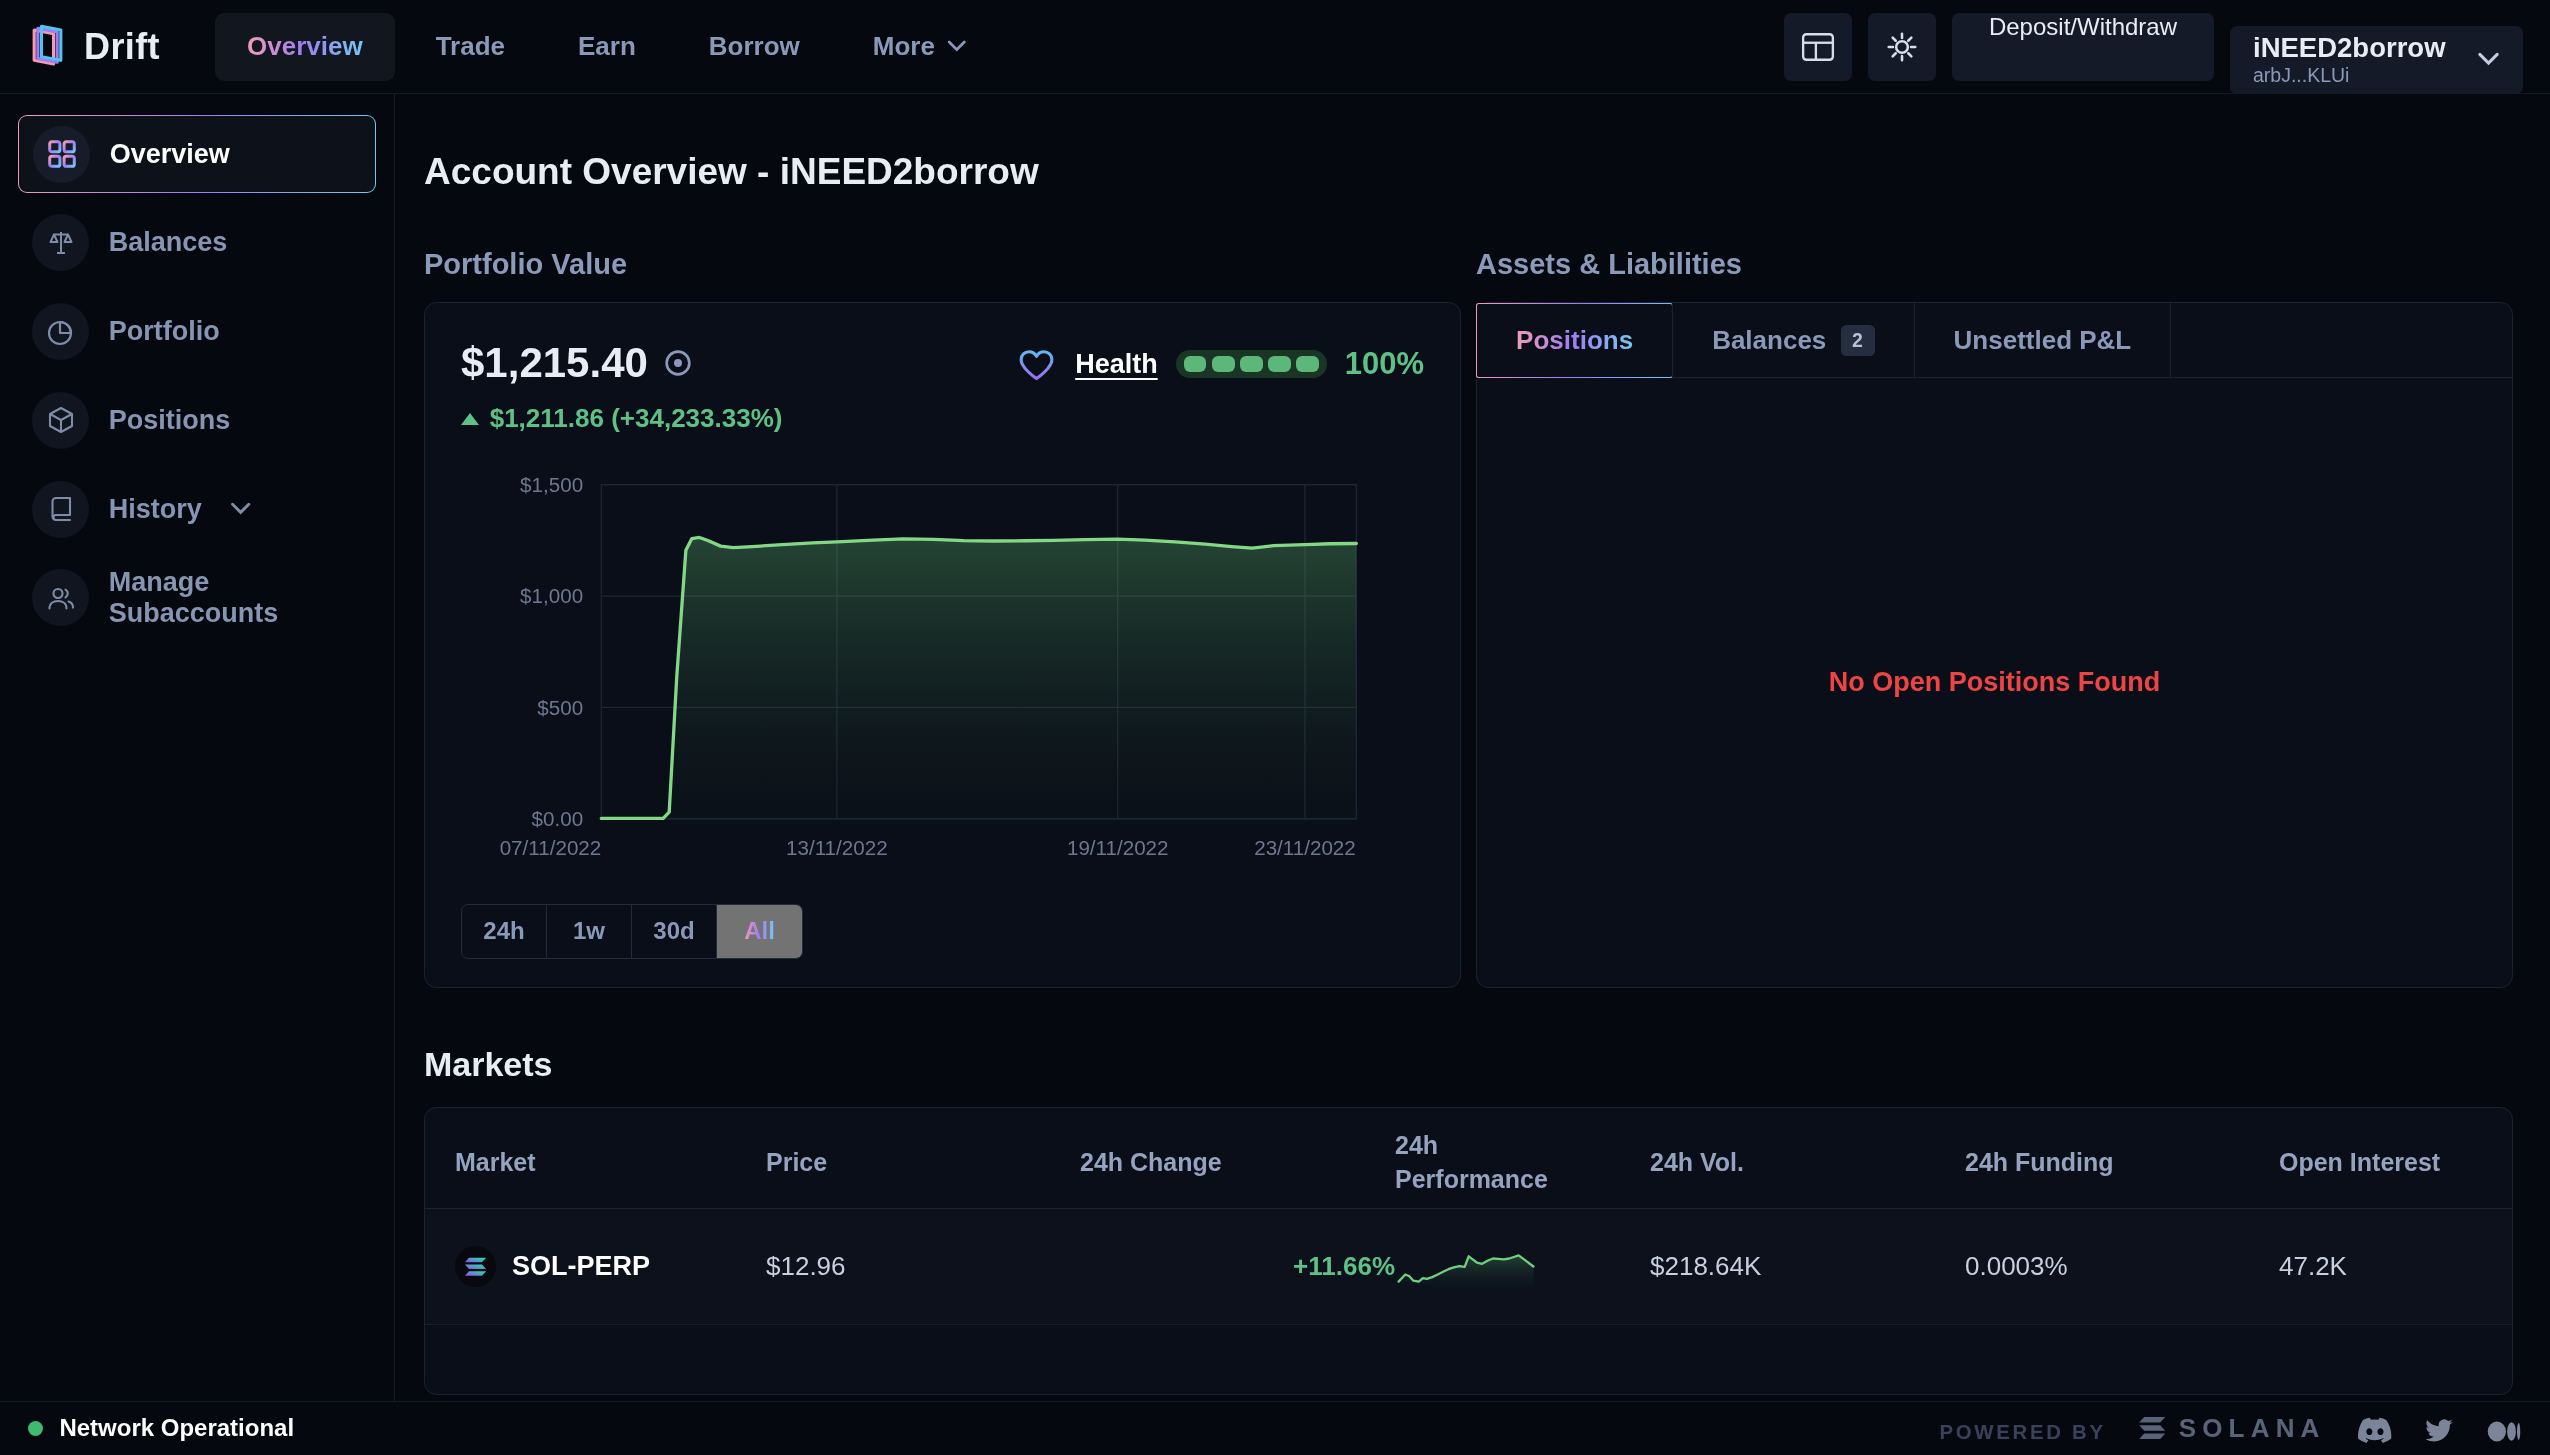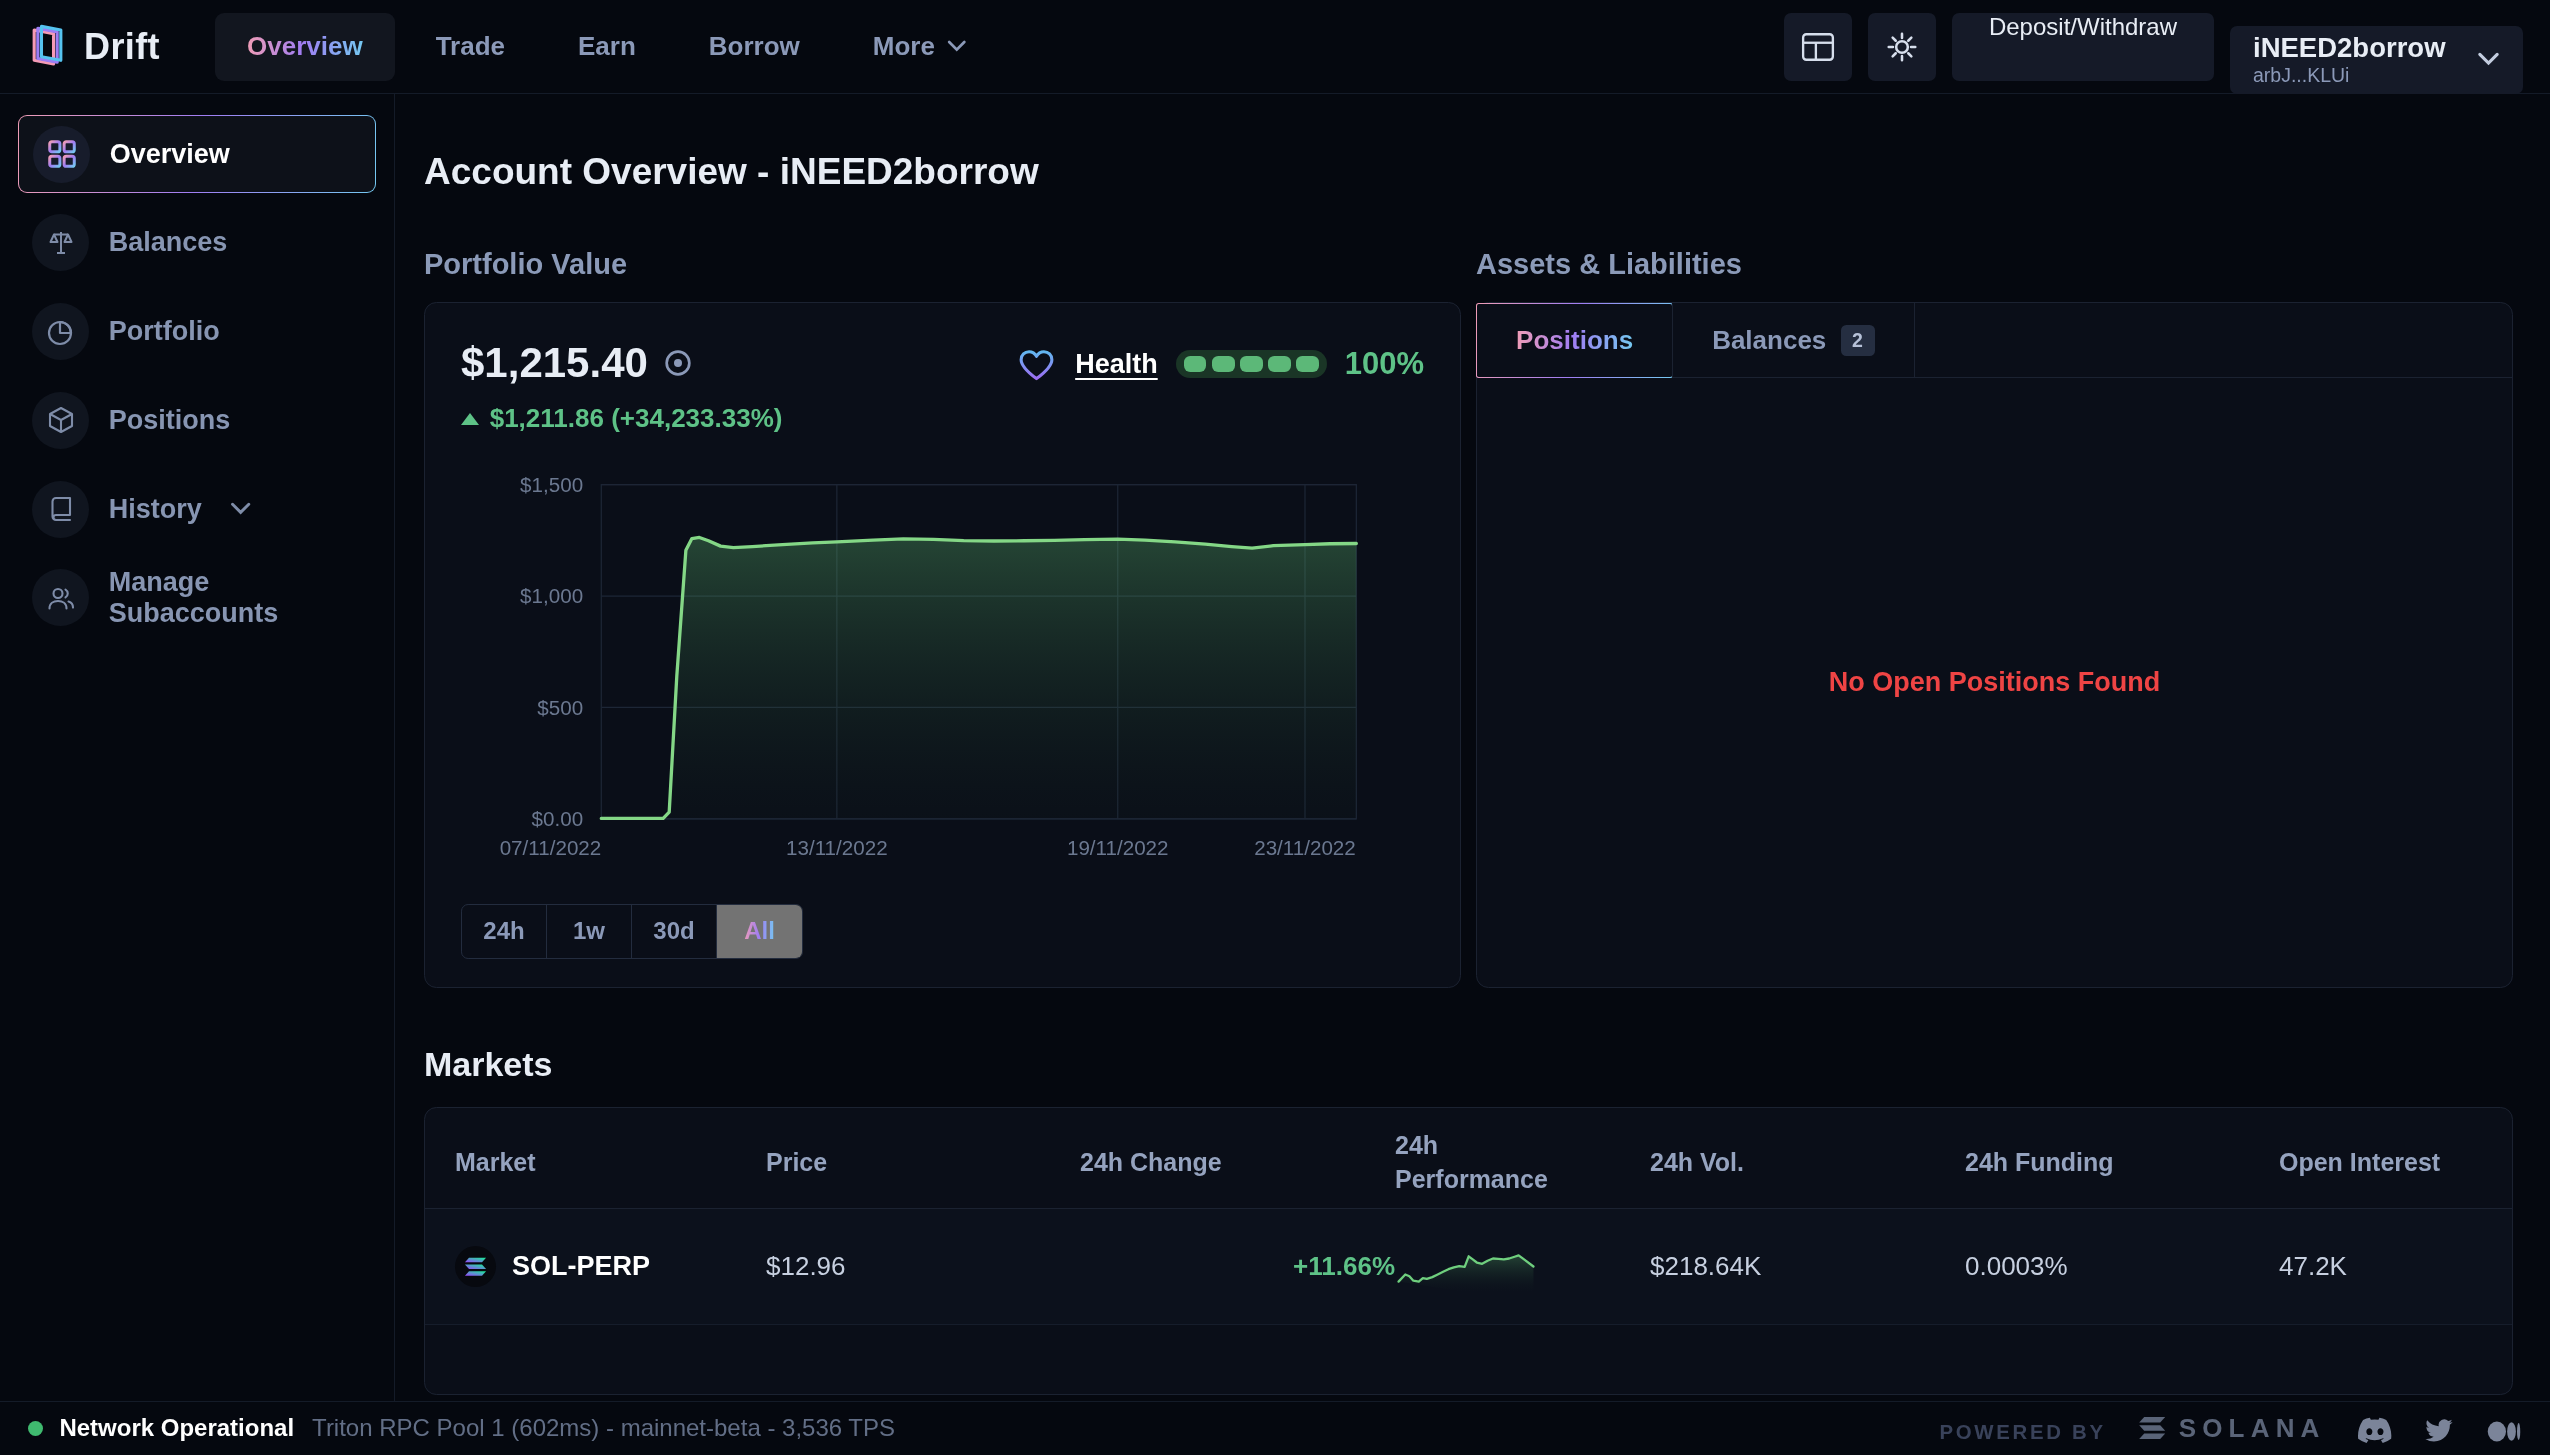--- a/index.html
+++ b/index.html
@@ -345,20 +345,23 @@
       <section>
         <div class="sec-label">Assets &amp; Liabilities</div>
         <div class="card al-card">
           <div class="tabs">
             <div class="tab active gborder">
               <span class="gtext">Positions</span>
             </div>
             <div class="tab">
               <span>Balances</span>
               <span class="tab-badge">2</span>
+            </div>
+            <div class="tab">
+              <span>Unsettled P&amp;L</span>
             </div>
           </div>
           <div class="al-empty">No Open Positions Found</div>
         </div>
       </section>
     </div>
 
     <h2 class="mk-title">Markets</h2>
     <div class="card mk-card">
       <div class="mk-grid mk-head">
@@ -393,21 +396,20 @@
         <div>0.0003%</div>
         <div>47.2K</div>
       </div>
     </div>
   </main>
 </div>
 
 <footer class="footer">
   <span class="dot"></span>
   <span class="f-status">Network Operational</span>
-  <span class="f-rpc">Triton RPC Pool 1 (602ms) - mainnet-beta - 3,536 TPS</span>
   <div class="f-right">
     <span class="f-pb">POWERED BY</span>
     <span class="f-sol">
       <svg width="28.4" height="24" viewBox="0 0 28 24" fill="#5a6478">
         <path d="M6,1 h21 l-5,5.5 h-21 Z"></path>
         <path d="M1,9.25 h21 l5,5.5 h-21 Z"></path>
         <path d="M6,17.5 h21 l-5,5.5 h-21 Z"></path>
       </svg>
       <span class="f-sol-name">SOLANA</span>
     </span>

